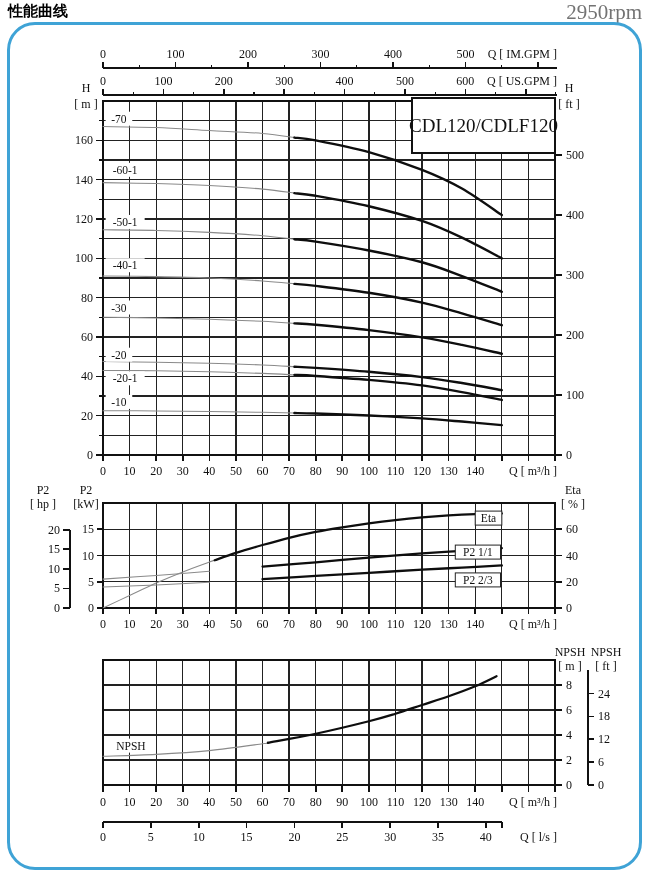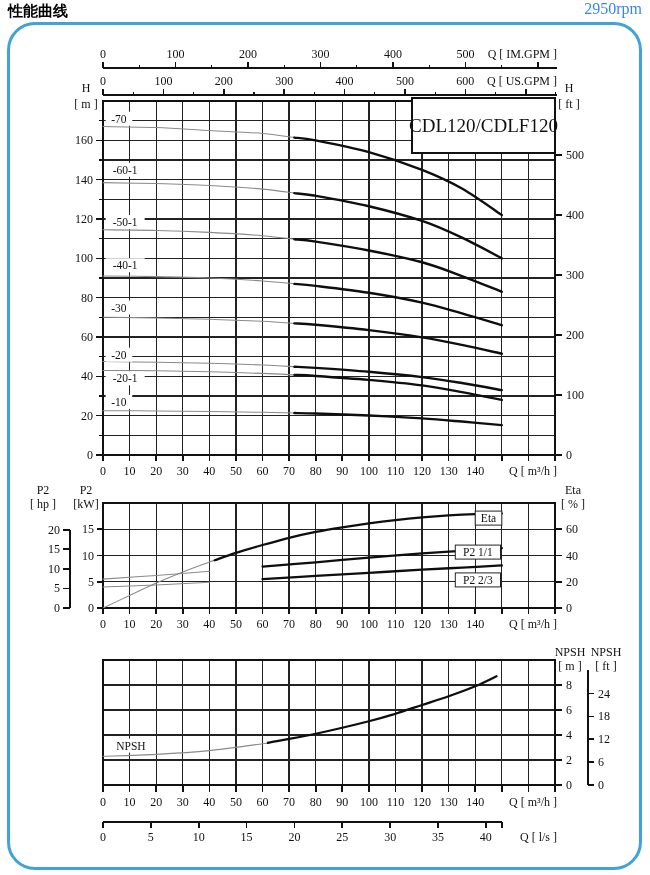--- a/index.html
+++ b/index.html
@@ -1,20 +1,20 @@
 <!DOCTYPE html>
 <html><head>
 <meta charset="utf-8">
 <style>
   html,body{margin:0;padding:0;background:#fff;}
   .page{position:relative;width:650px;height:875px;background:#fff;overflow:hidden;
         font-family:"Liberation Serif","DejaVu Serif",serif;color:#111;}
   .page-title{position:absolute;left:8px;top:2px;font-family:"DejaVu Sans","Liberation Sans",sans-serif;
         font-weight:700;font-size:15px;color:#000;}
-  .rpm-label{position:absolute;right:8px;top:0px;font-size:16px;color:#3b82f6;}
+  .rpm-label{position:absolute;right:8px;top:0px;font-size:21px;color:#737373;}
   .frame{position:absolute;left:7px;top:22px;width:635px;height:848px;box-sizing:border-box;
         border:3px solid #3fa3d6;border-radius:28px;}
   svg{position:absolute;left:0;top:0;}
 </style>
 </head>
 <body>
 
 <div class="page">
   <div class="page-title">性能曲线</div>
   <div class="rpm-label">2950rpm</div>

